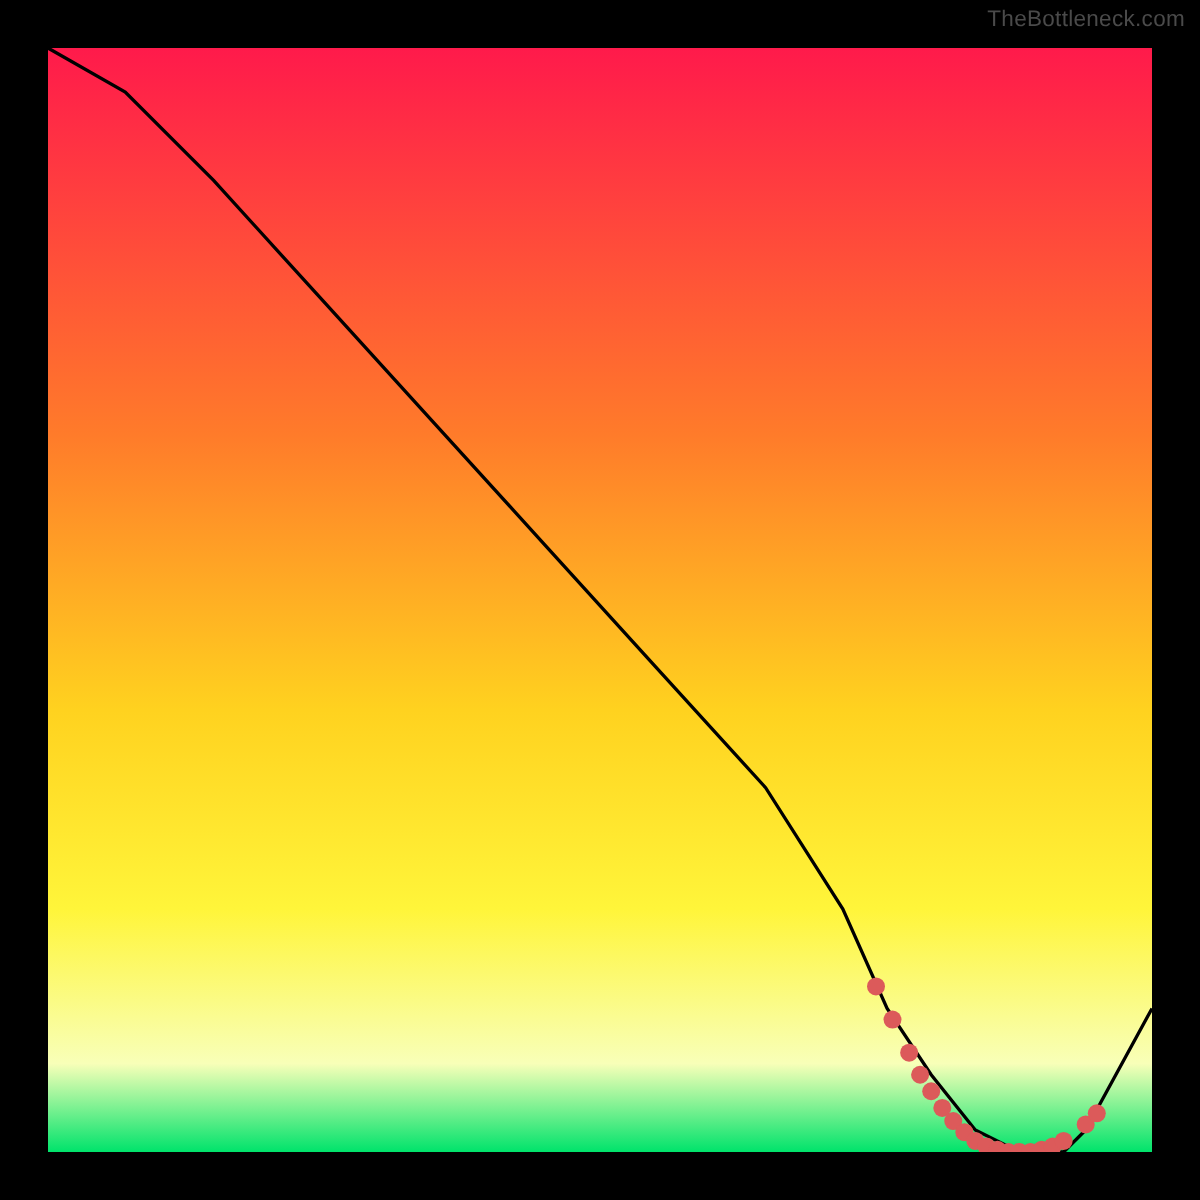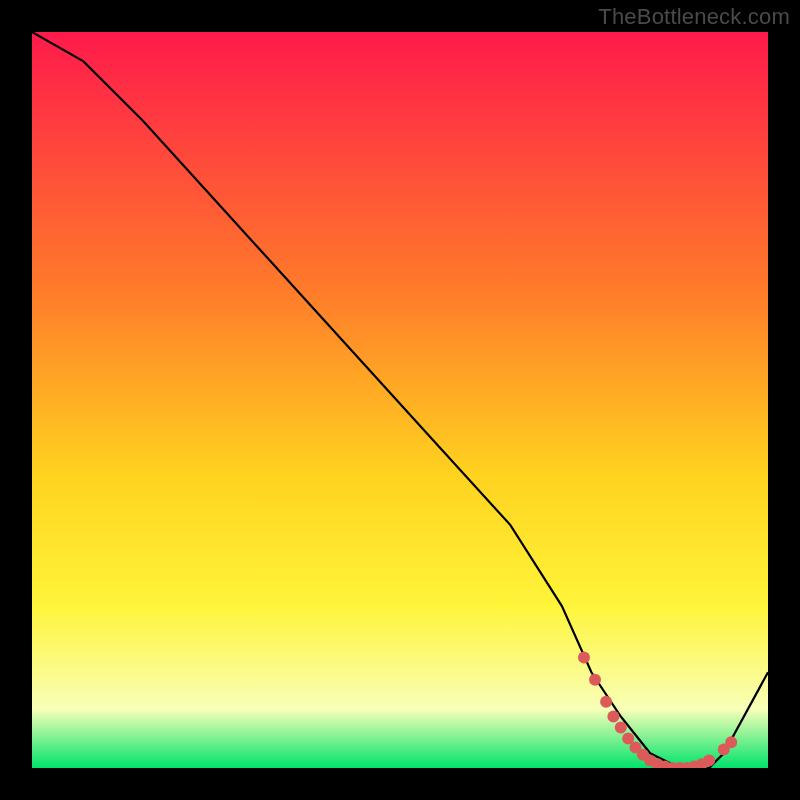--- a/index.html
+++ b/index.html
@@ -8,21 +8,21 @@
     position: relative;
     width: 800px;
     height: 800px;
     background: #000;
   }
   .watermark {
     position: absolute;
     top: 4px;
     right: 10px;
     font-family: Arial, Helvetica, sans-serif;
-    font-size: 22px;
+    font-size: 15px;
     color: #4a4a4a;
     letter-spacing: 0.2px;
     z-index: 3;
   }
   .plot {
     position: absolute;
     left: 32px;
     top: 32px;
     width: 736px;
     height: 736px;

